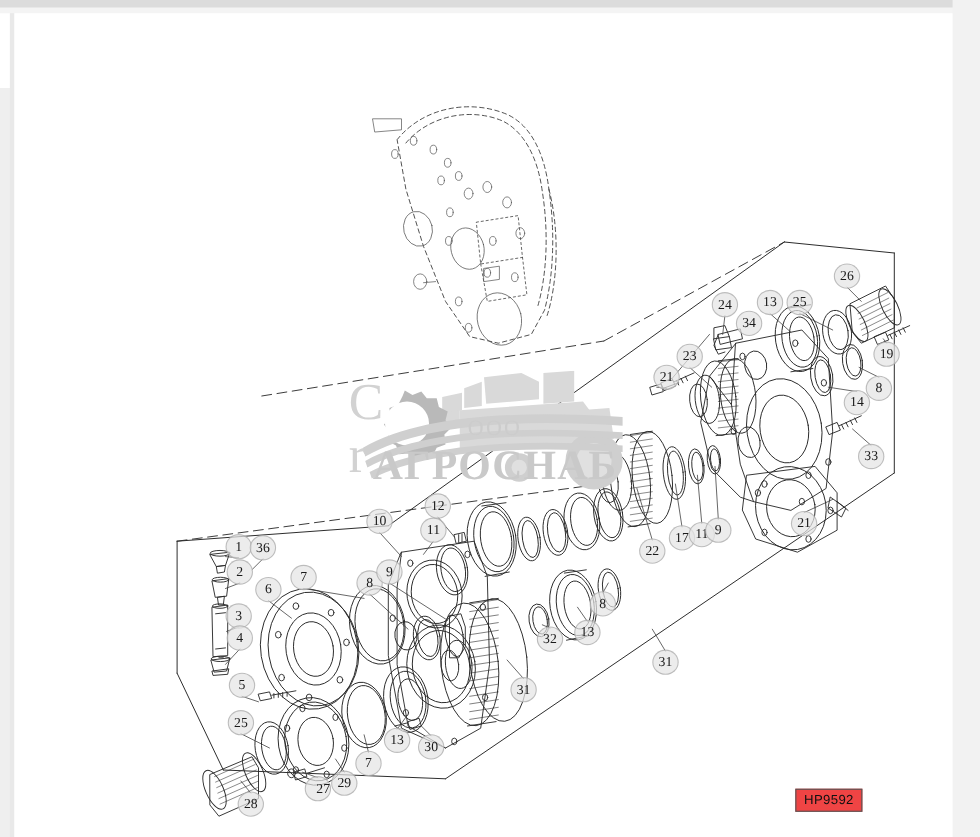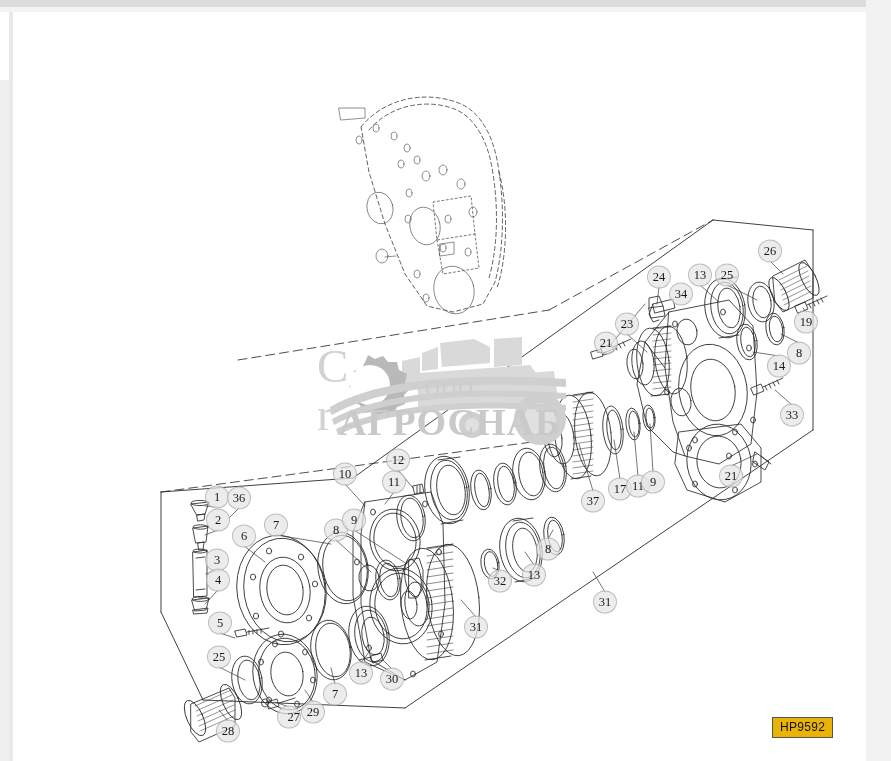--- a/index.html
+++ b/index.html
@@ -52,23 +52,23 @@
     width:22px;height:21px;
     border-radius:50%;
     background:rgba(228,228,228,0.72);
     border:1px solid rgba(150,150,150,0.55);
     transform:translate(-50%,-50%);
     user-select:none;
   }
 
   
   .partnum{
-    position:absolute;left:759px;top:705px;
+    position:absolute;left:710px;top:705px;
     border:1px solid #555;
-    background:#eab308;
+    background:#ef4444;
     font-size:12px;color:#111;
     padding:2px 7px 3px 7px;
     font-family:"Liberation Sans", sans-serif;
     letter-spacing:0.3px;
   }
 </style>
 </head>
 <body>
 
 <div id="app">
@@ -521,21 +521,21 @@
         <div class="callout" style="left: 215px; top: 719px;">28</div>
         <div class="callout" style="left: 276px; top: 705px; text-align: right;">27</div>
         <div class="callout" style="left: 300px; top: 700px;">29</div>
         <div class="callout" style="left: 322px; top: 682px;">7</div>
         <div class="callout" style="left: 348px; top: 661px;">13</div>
         <div class="callout" style="left: 379px; top: 667px;">30</div>
         <div class="callout" style="left: 463px; top: 615px;">31</div>
         <div class="callout" style="left: 487px; top: 569px;">32</div>
         <div class="callout" style="left: 521px; top: 563px;">13</div>
         <div class="callout" style="left: 535px; top: 537px;">8</div>
-        <div class="callout" style="left: 580px; top: 489px;">37</div>
+        <div class="callout" style="left: 580px; top: 489px;">22</div>
         <div class="callout" style="left: 607px; top: 477px;">17</div>
         <div class="callout" style="left: 625px; top: 474px;">11</div>
         <div class="callout" style="left: 640px; top: 470px;">9</div>
         <div class="callout" style="left: 718px; top: 464px;">21</div>
         <div class="callout" style="left: 592px; top: 590px;">31</div>
         <div class="callout" style="left: 779px; top: 403px;">33</div>
         <div class="callout" style="left: 766px; top: 354px;">14</div>
         <div class="callout" style="left: 786px; top: 341px;">8</div>
         <div class="callout" style="left: 793px; top: 310px;">19</div>
         <div class="callout" style="left: 757px; top: 239px;">26</div>

